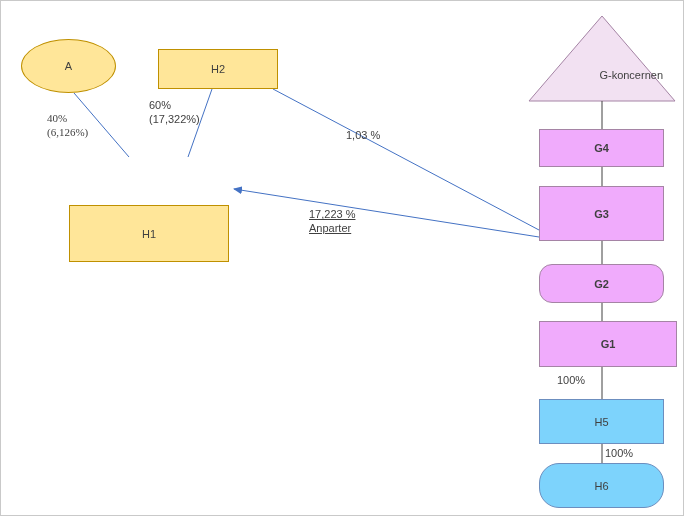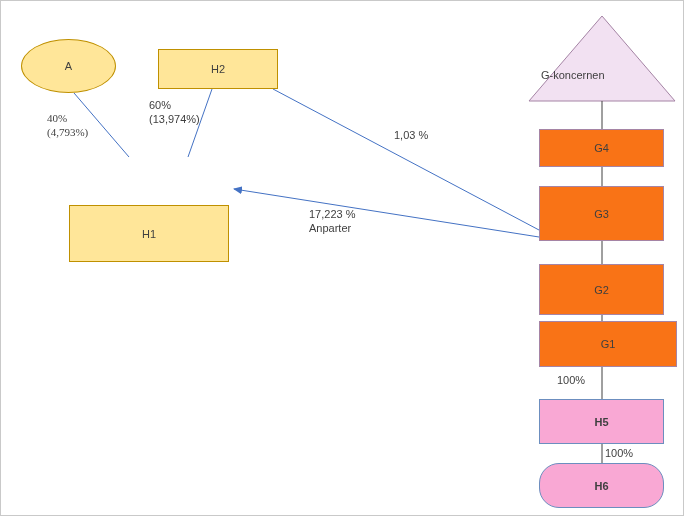--- a/index.html
+++ b/index.html
@@ -32,60 +32,60 @@
     font-size: 11px;
     color: #3f3f3f;
     box-sizing: border-box;
     text-align: center;
   }
   .node.yellow {
     background: #ffe699;
     border: 1px solid #bf9000;
   }
   .node.pink {
-    background: #f97316;
+    background: #f0abfc;
     border: 1px solid #a584a5;
+    font-weight: bold;
   }
   .node.blue {
-    background: #f9a8d4;
+    background: #7dd3fc;
     border: 1px solid #6c8ebf;
-    font-weight: bold;
   }
   .node.ellipse {
     border-radius: 50%;
   }
   
   .node-a  { left: 20px;  top: 38px;  width: 95px;  height: 54px; }
   .node-h2 { left: 157px; top: 48px;  width: 120px; height: 40px; }
   .node-h1 { left: 68px;  top: 156px; width: 160px; height: 57px; margin-top: 48px; }
   .node-g4 { left: 538px; top: 128px; width: 125px; height: 38px; }
   .node-g3 { left: 538px; top: 185px; width: 125px; height: 55px; }
-  .node-g2 { left: 538px; top: 263px; width: 125px; height: 51px; }
+  .node-g2 { left: 538px; top: 263px; width: 125px; height: 39px; border-radius: 13px; }
   .node-g1 { left: 538px; top: 320px; width: 138px; height: 46px; }
   .node-h5 { left: 538px; top: 398px; width: 125px; height: 45px; }
   .node-h6 { left: 538px; top: 462px; width: 125px; height: 45px; border-radius: 20px; }
   .triangle-label {
     position: absolute;
     left: 540px; top: 68px;
     width: 122px;
-    text-align: left;
+    text-align: right;
     font-size: 11px;
     color: #3f3f3f;
   }
   .edge-label {
     position: absolute;
     font-size: 11px;
     line-height: 14px;
     color: #3f3f3f;
     white-space: nowrap;
   }
   .lbl-a-h1    { left: 46px;  top: 110px; font-family: Liberation Serif, serif; }
   .lbl-h2-h1   { left: 148px; top: 97px;  }
-  .lbl-h2-g3   { left: 345px; top: 127px; margin-left: 48px; }
-  .lbl-g3-h1   { left: 308px; top: 206px; }
+  .lbl-h2-g3   { left: 345px; top: 127px; }
+  .lbl-g3-h1   { left: 308px; top: 206px; text-decoration: underline; }
   .lbl-g1-h5   { left: 556px; top: 372px; }
   .lbl-h5-h6   { left: 604px; top: 445px; }
 </style>
 </head>
 <body>
 
 <div class="canvas">
 
   <svg class="edges-layer" width="684" height="516" viewBox="0 0 684 516" xmlns="http://www.w3.org/2000/svg">
     <defs>
@@ -145,26 +145,26 @@
   <div class="node blue node-h5">
     <span>H5</span>
   </div>
 
   <div class="node blue node-h6">
     <span>H6</span>
   </div>
 
   <div class="edge-label lbl-a-h1">
     <div>40%</div>
-    <div>(4,793%)</div>
+    <div>(6,126%)</div>
   </div>
 
   <div class="edge-label lbl-h2-h1">
     <div>60%</div>
-    <div>(13,974%)</div>
+    <div>(17,322%)</div>
   </div>
 
   <div class="edge-label lbl-h2-g3">1,03 %</div>
 
   <div class="edge-label lbl-g3-h1">
     <div>17,223 %</div>
     <div>Anparter</div>
   </div>
 
   <div class="edge-label lbl-g1-h5">100%</div>

